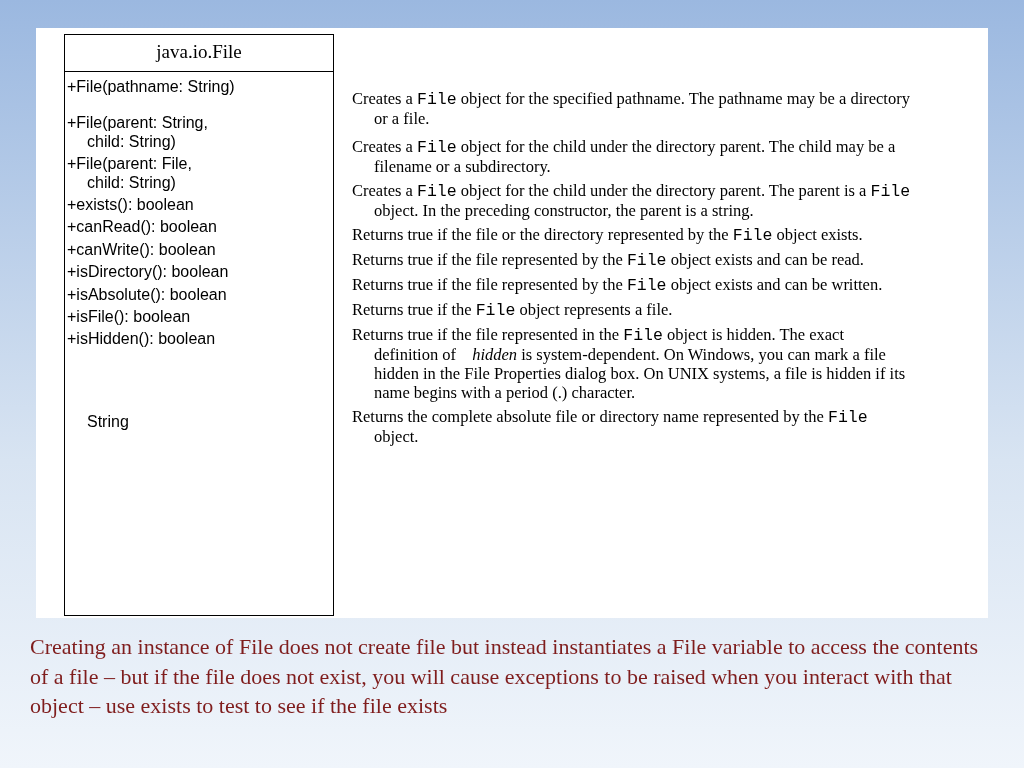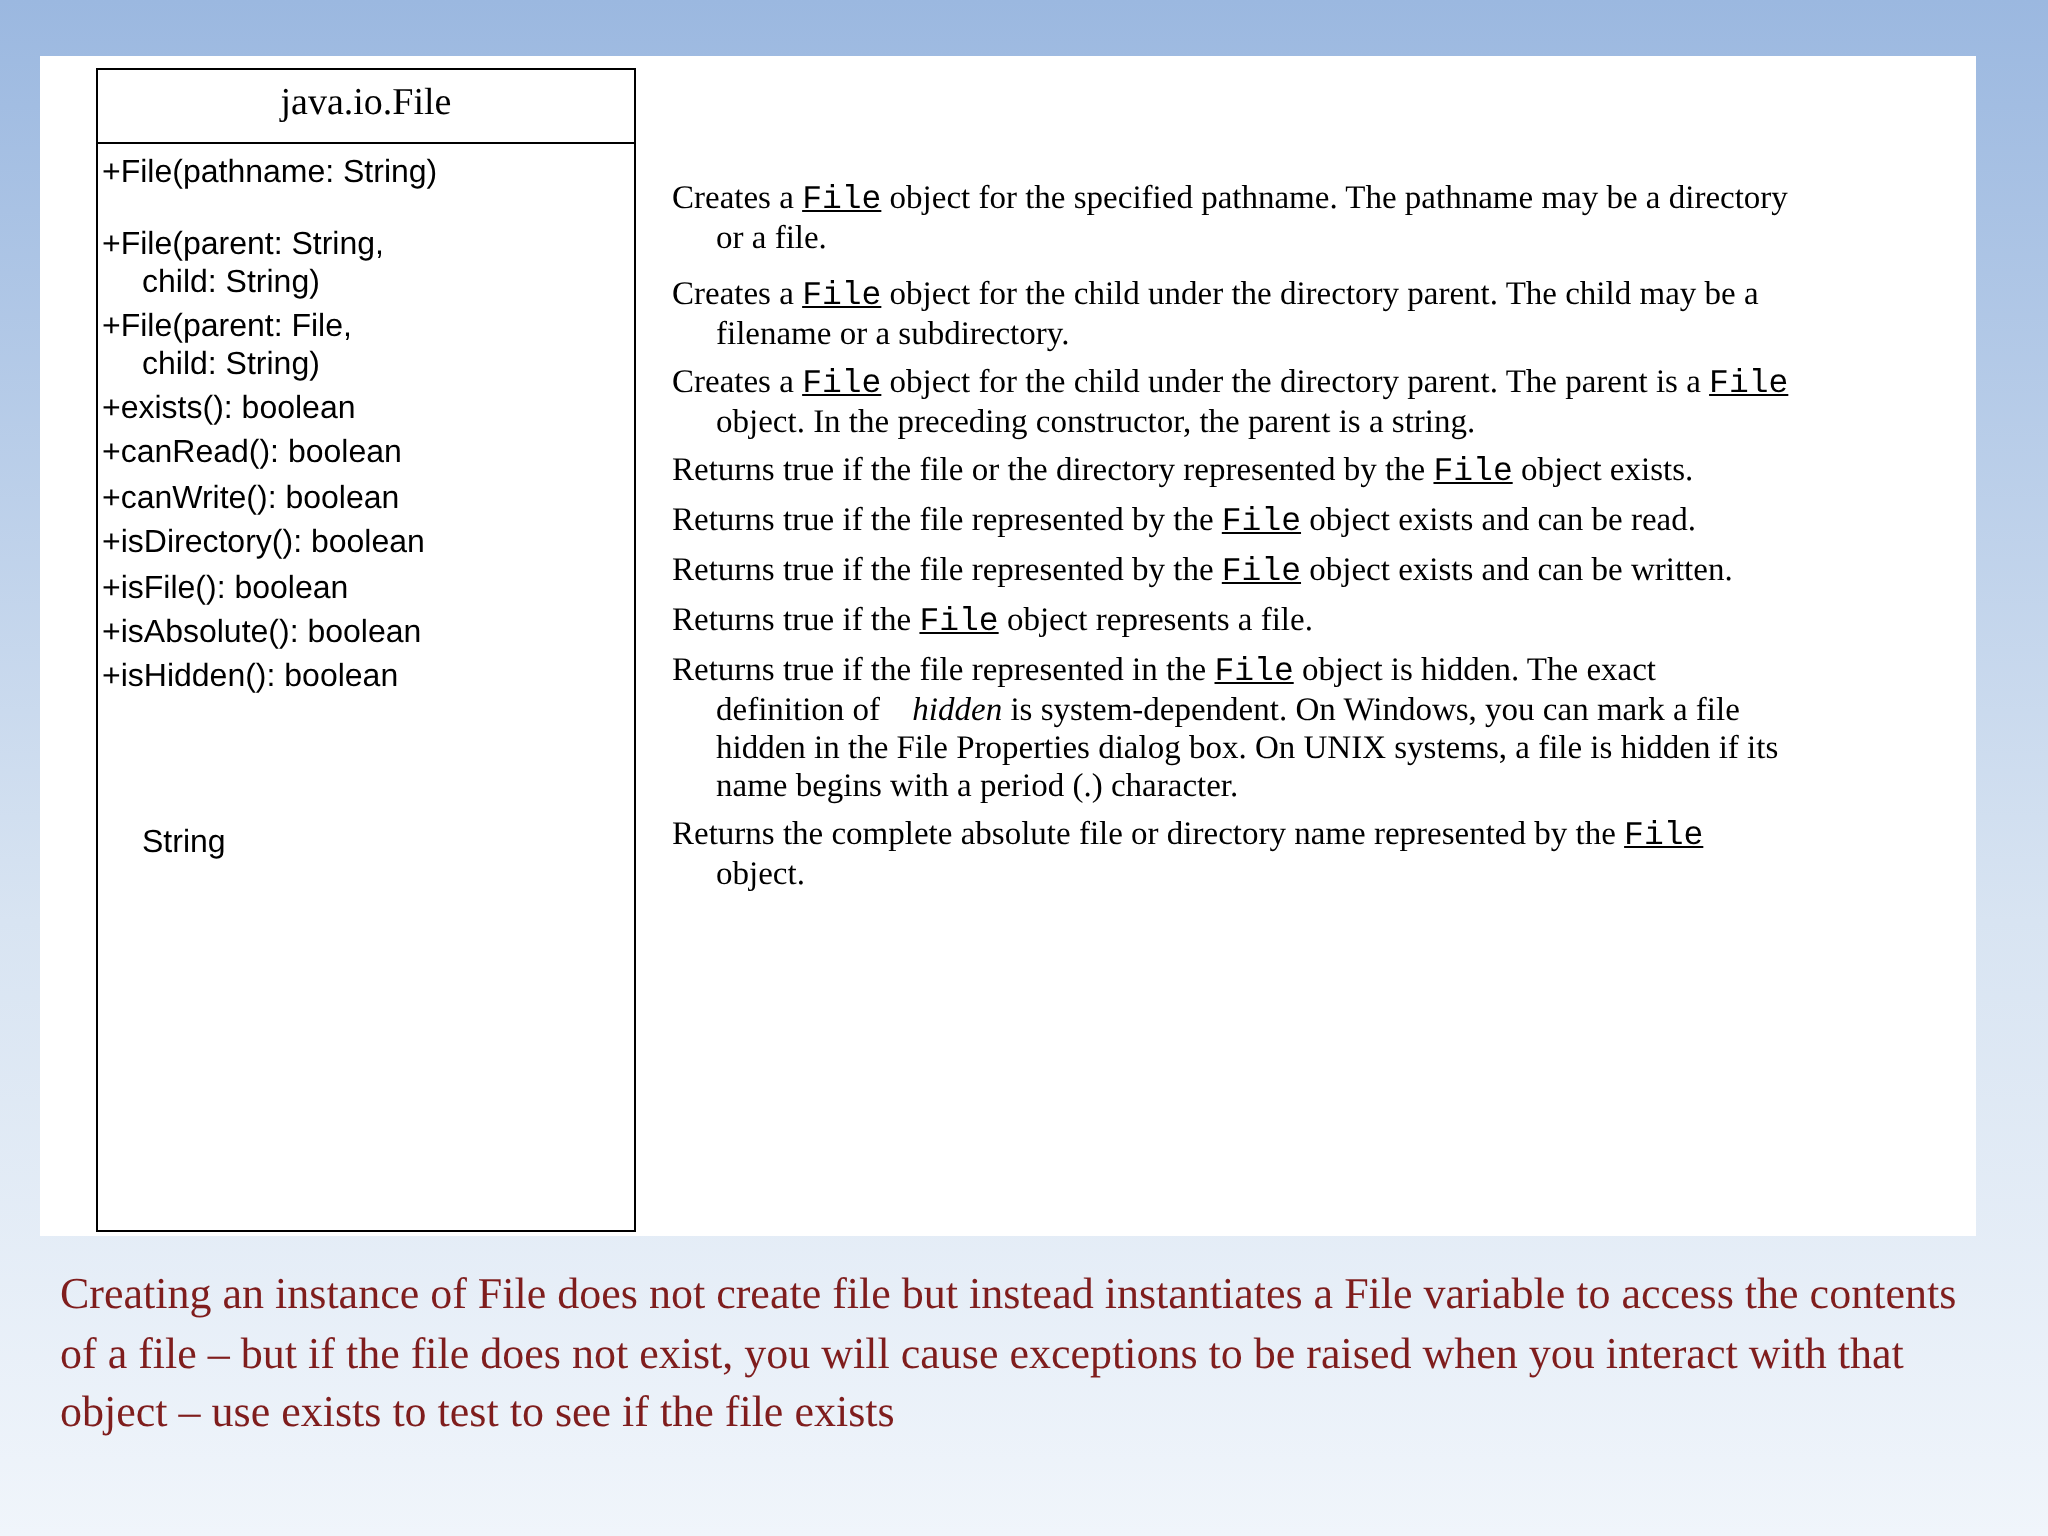--- a/index.html
+++ b/index.html
@@ -4,21 +4,21 @@
 <style>
   * { margin: 0; padding: 0; box-sizing: border-box; }
   body {
     width: 1024px;
     height: 768px;
     background: linear-gradient(to bottom, #9bb8e0 0%, #d8e4f2 60%, #f0f5fb 100%);
     font-family: 'Times New Roman', serif;
     overflow: hidden;
   }
   .slide-area {
-    padding: 28px 36px 0 20px;
+    padding: 28px 36px 0 36px;
     border-radius: 14px;
   }
   .doc-panel {
     background: #ffffff;
     width: 100%;
     height: 590px;
     display: flex;
     padding: 2px 8px 2px 28px;
     overflow: hidden;
   }
@@ -55,21 +55,21 @@
     padding-top: 58px;
     font-size: 16.5px;
     line-height: 1.15;
   }
   .desc-row {
     padding: 2px 0 3px 0;
   }
   .desc-row .hang {
     padding-left: 22px;
   }
-  .mono { font-family: 'Courier New', monospace; text-decoration: underline; }
+  .mono { font-family: 'Courier New', monospace; }
   .ital { font-style: italic; margin-left: 12px; }
   .caption {
     font-size: 22px;
     color: #7f1d1d;
     padding: 14px 34px 0 30px;
     line-height: 1.35;
     font-family: 'Times New Roman', serif;
   }
 </style>
 </head>
@@ -82,22 +82,22 @@
       <div class="uml-title">java.io.File</div>
       <div class="uml-body">
         <div class="uml-row"><span>+File(pathname: String)</span></div>
         <div style="height:14px"></div>
         <div class="uml-row"><span>+File(parent: String,</span><span class="indent">child: String)</span></div>
         <div class="uml-row"><span>+File(parent: File,</span><span class="indent">child: String)</span></div>
         <div class="uml-row"><span>+exists(): boolean</span></div>
         <div class="uml-row"><span>+canRead(): boolean</span></div>
         <div class="uml-row"><span>+canWrite(): boolean</span></div>
         <div class="uml-row"><span>+isDirectory(): boolean</span></div>
+        <div class="uml-row"><span>+isAbsolute(): boolean</span></div>
         <div class="uml-row"><span>+isFile(): boolean</span></div>
-        <div class="uml-row"><span>+isAbsolute(): boolean</span></div>
         <div class="uml-row"><span>+isHidden(): boolean</span></div>
         <div class="uml-spacer"></div>
         <div class="uml-row"><span class="indent">String</span></div>
       </div>
     </div>
 
     <div class="desc-col">
       <div class="desc-row">
         <span>Creates a </span><span class="mono">File</span><span> object for the specified pathname. The pathname may be a directory</span>
         <div class="hang">or a file.</div>

